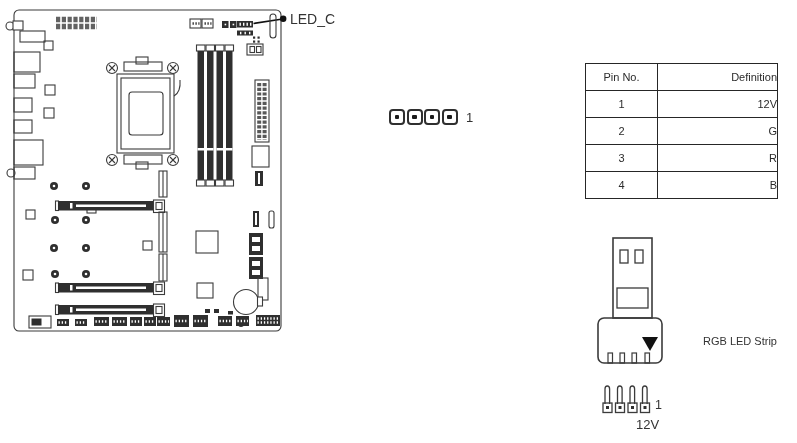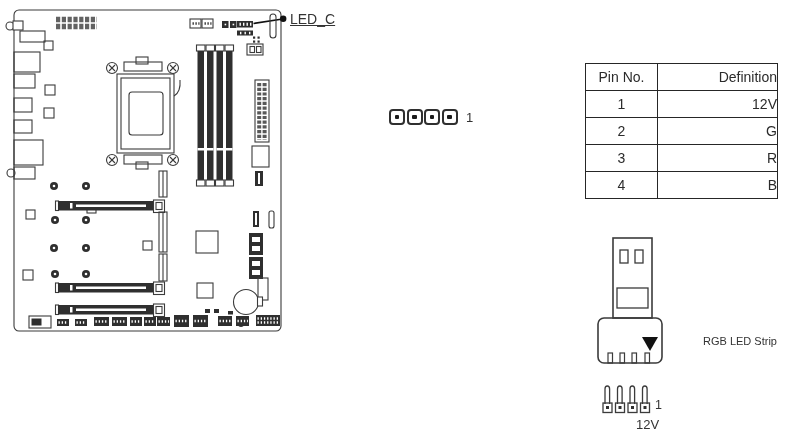--- a/index.html
+++ b/index.html
@@ -1,30 +1,30 @@
 <!DOCTYPE html>
 <html><head>
 <meta charset="utf-8">
 <style>
   html,body{margin:0;padding:0;background:#fff;}
   .screen{position:relative;width:797px;height:443px;background:#ffffff;overflow:hidden;
           font-family:"Liberation Sans",sans-serif;}
   .abs{position:absolute;}
   svg{display:block;}
   .lbl{position:absolute;color:#333;white-space:nowrap;}
-  #ledc-label{left:290px;top:11px;font-size:14px;text-decoration:underline;}
+  #ledc-label{left:290px;top:11px;font-size:14px;}
   
   .pin4{position:absolute;left:389px;top:109px;display:flex;align-items:center;}
   .pbox{width:12px;height:12px;border:2.2px solid #2f2f2f;border-radius:4px;margin-right:1.5px;
         display:flex;align-items:center;justify-content:center;background:#fff;}
   .pdot{width:4.5px;height:4.5px;background:#1a1a1a;border-radius:1px;}
   .pin1{margin-left:7px;font-size:13px;color:#333;}
   
   table.pins{position:absolute;left:585px;top:63px;border-collapse:collapse;
-             font-size:14px;color:#2b2b2b;table-layout:fixed;}
+             font-size:11px;color:#2b2b2b;table-layout:fixed;}
   .pins th,.pins td{border:1px solid #262626;font-weight:400;height:26px;padding:0;background:#fff;}
   .cpin{width:71px;text-align:center;}
   .cdef{width:111px;text-align:right;padding-left:8px !important;}
   #strip-label{left:703px;top:335px;font-size:11px;}
   #strip-pin1{left:655px;top:398px;font-size:12.5px;}
   #strip-12v{left:636px;top:417px;font-size:13px;}
 </style>
 </head>
 <body>
 

